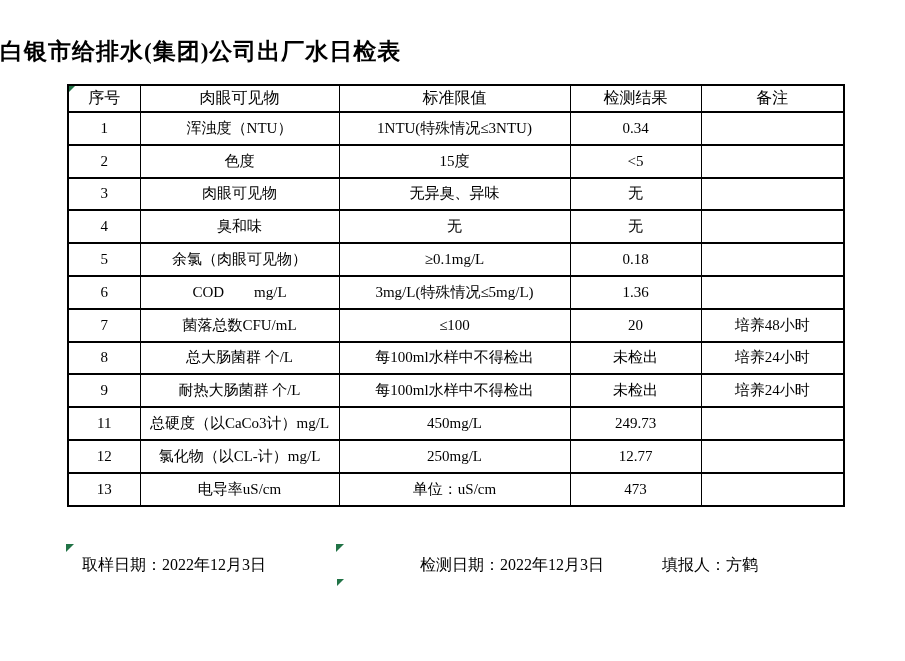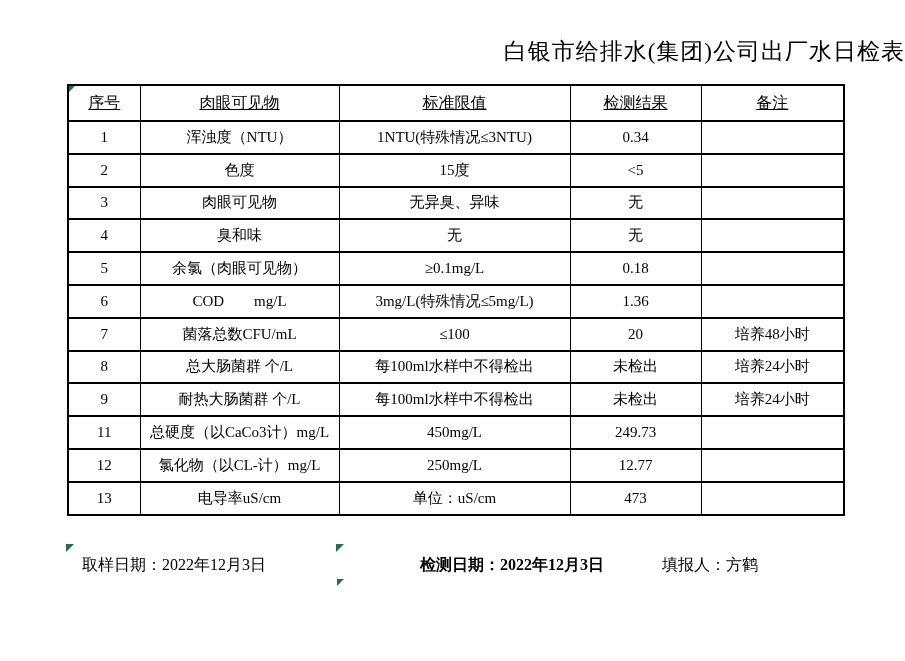--- a/index.html
+++ b/index.html
@@ -7,23 +7,23 @@
     position:relative;
     width:905px;height:661px;
     background:#ffffff;
     font-family:"Liberation Serif","DejaVu Serif",serif;
     color:#000000;
     overflow:hidden;
   }
   .doc-title{
     position:absolute;
     top:36px;left:0;width:905px;
-    text-align:right;
+    text-align:left;
     font-size:23px;
-    font-weight:400;
+    font-weight:700;
     letter-spacing:1px;
     white-space:pre;
   }
   table.report{
     position:absolute;
     left:67px;top:84px;
     width:776px;
     border-collapse:collapse;
     table-layout:fixed;
     border:2px solid #000;
@@ -34,37 +34,37 @@
     border-top:2px solid #000;
     border-bottom:2px solid #000;
     padding:0;
     text-align:center;
     vertical-align:middle;
     font-weight:400;
     font-size:15px;
     white-space:pre;
     overflow:hidden;
   }
-  table.report thead tr{height:36px;text-decoration:underline;}
+  table.report thead tr{height:27px;}
   table.report tbody tr{height:32.8px;}
   table.report th{font-size:16px;}
   .tri{
     position:absolute;
     width:0;height:0;
     border-top:8px solid #217346;
     border-right:8px solid transparent;
   }
   .tri-table-corner{left:68px;top:85px;}
   .tri-bottom-left{left:66px;top:544px;}
   .tri-bottom-mid{left:336px;top:544px;}
   .tri-bottom-mid2{left:337px;top:579px;border-top-width:7px;border-right-width:7px;}
   .footer-line{position:absolute;top:555px;left:12px;width:905px;height:20px;font-size:16px;}
   .footer-item{position:absolute;white-space:pre;}
   .footer-sampling{left:70px;}
-  .footer-testdate{left:408px;font-weight:bold;}
+  .footer-testdate{left:408px;}
   .footer-reporter{left:650px;}
 </style>
 </head>
 <body>
 
 <div class="canvas">
 
   <div class="doc-title">白银市给排水(集团)公司出厂水日检表</div>
 
   <span class="tri tri-table-corner" style="border-top-color: rgb(33, 115, 70);"></span>

